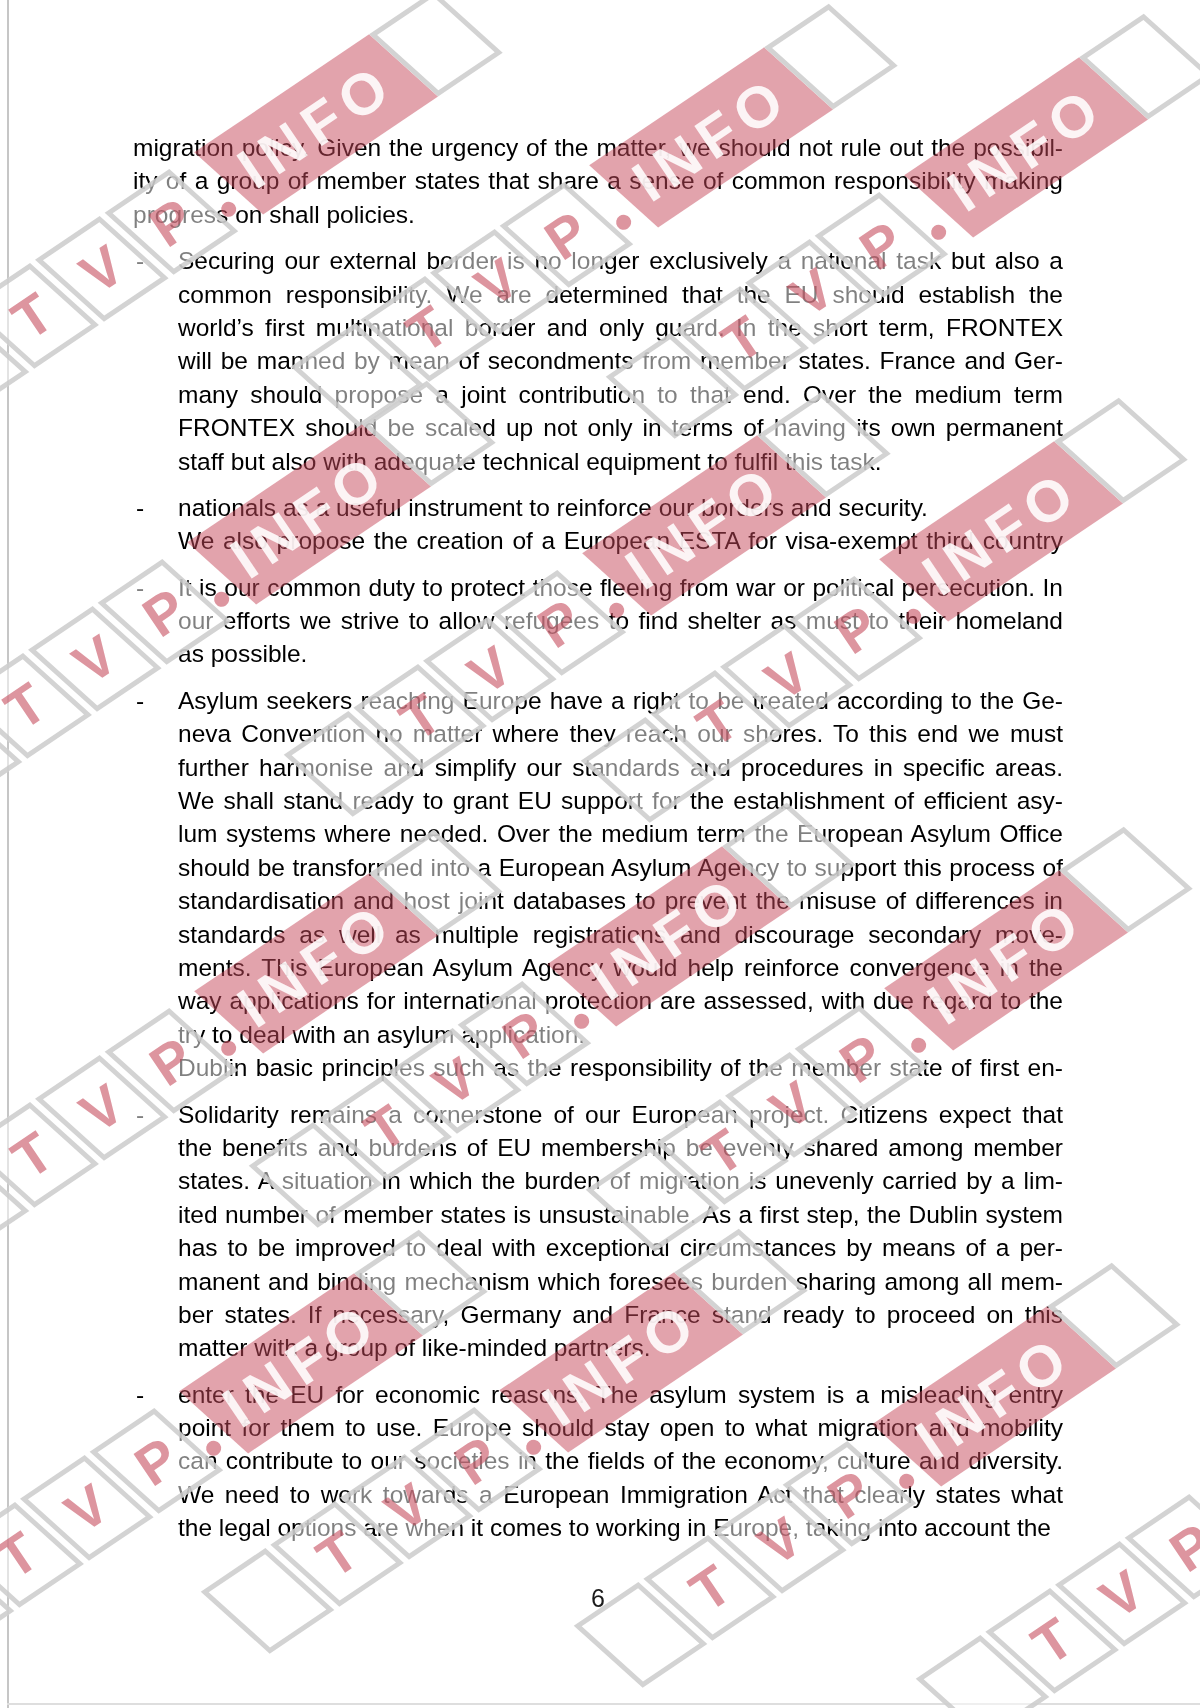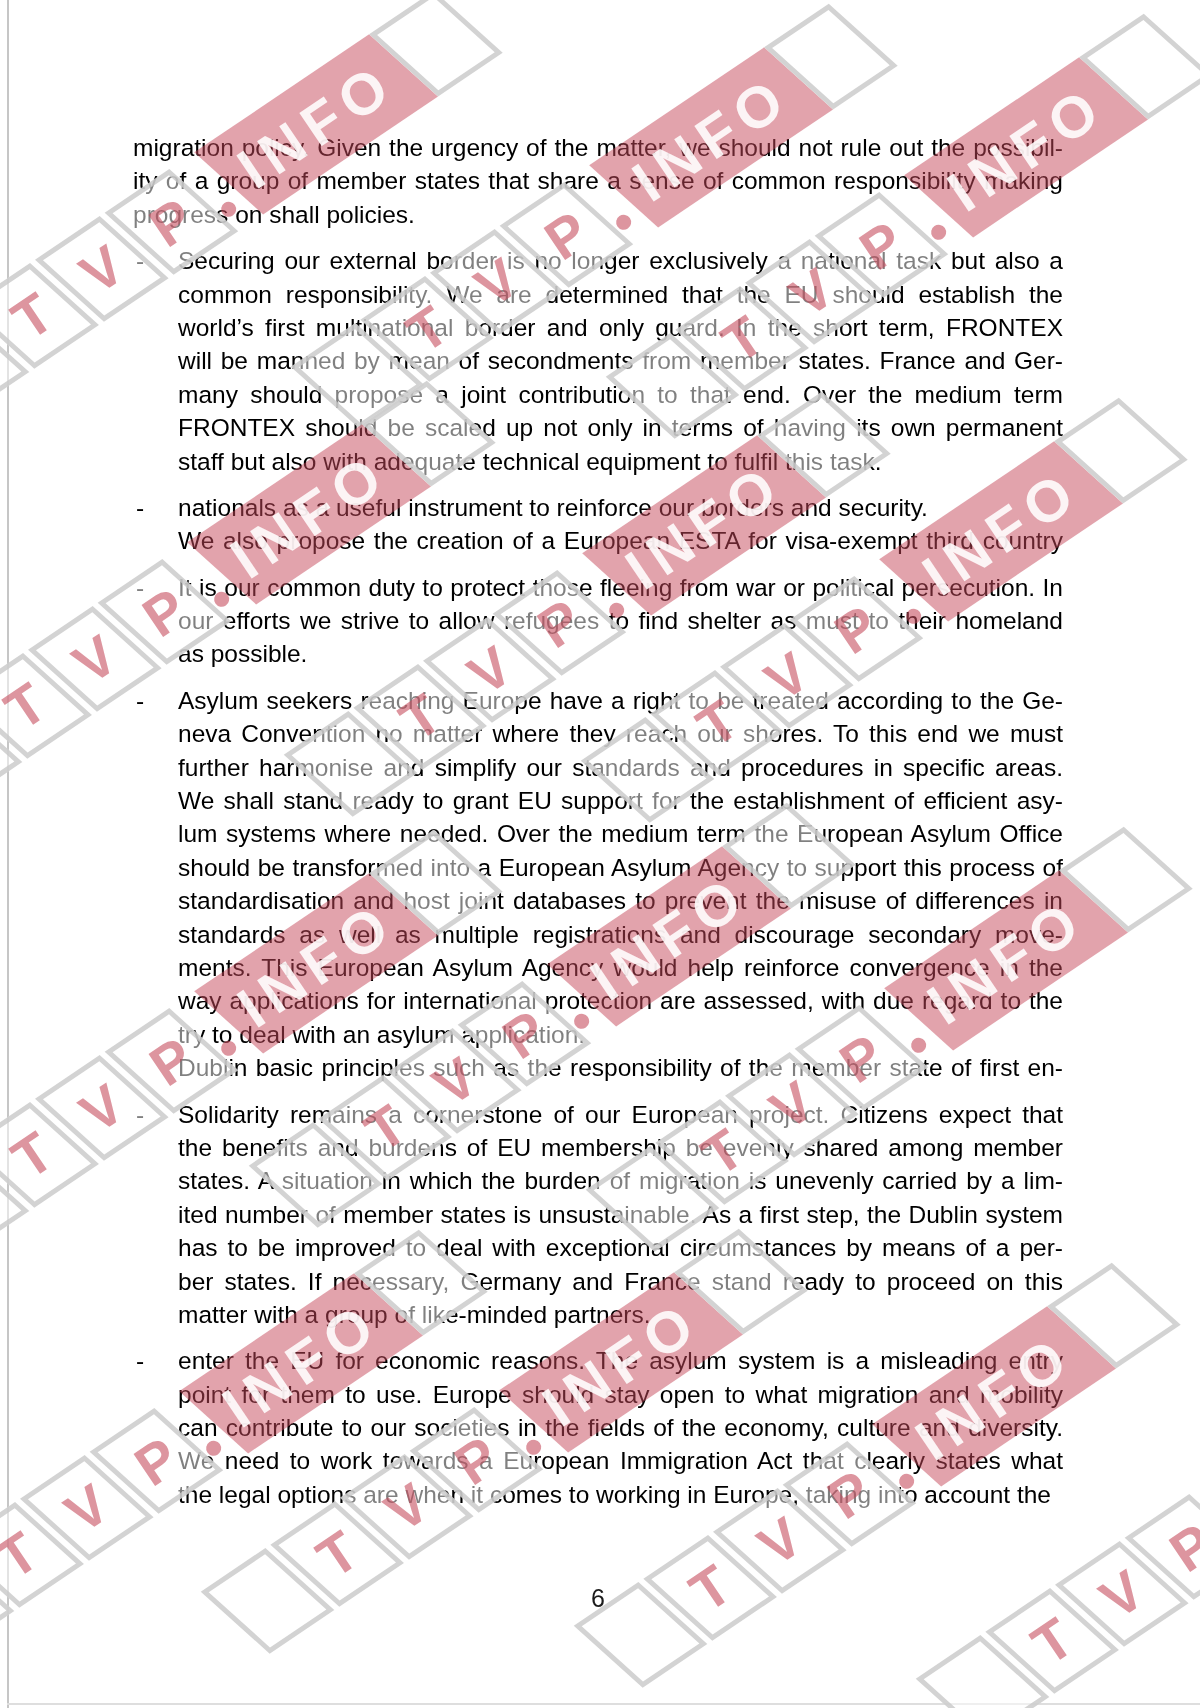--- a/index.html
+++ b/index.html
@@ -115,20 +115,21 @@
         <div class="line last">try to deal with an asylum application.</div>
         <div class="line">Dublin basic principles such as the responsibility of the member state of first en-</div>
       </div>
       <div class="para bullet">
         <span class="dash">-</span>
         <div class="line">Solidarity remains a cornerstone of our European project. Citizens expect that</div>
         <div class="line">the benefits and burdens of EU membership be evenly shared among member</div>
         <div class="line">states. A situation in which the burden of migration is unevenly carried by a lim-</div>
         <div class="line">ited number of member states is unsustainable. As a first step, the Dublin system</div>
         <div class="line">has to be improved to deal with exceptional circumstances by means of a per-</div>
+        <div class="line">manent and binding mechanism which foresees burden sharing among all mem-</div>
         <div class="line">ber states. If necessary, Germany and France stand ready to proceed on this</div>
         <div class="line last">matter with a group of like-minded partners.</div>
       </div>
       <div class="para bullet">
         <span class="dash">-</span>
         <div class="line">enter the EU for economic reasons. The asylum system is a misleading entry</div>
         <div class="line">point for them to use. Europe should stay open to what migration and mobility</div>
         <div class="line">can contribute to our societies in the fields of the economy, culture and diversity.</div>
         <div class="line">We need to work towards a European Immigration Act that clearly states what</div>
         <div class="line last">the legal options are when it comes to working in Europe, taking into account the</div>

